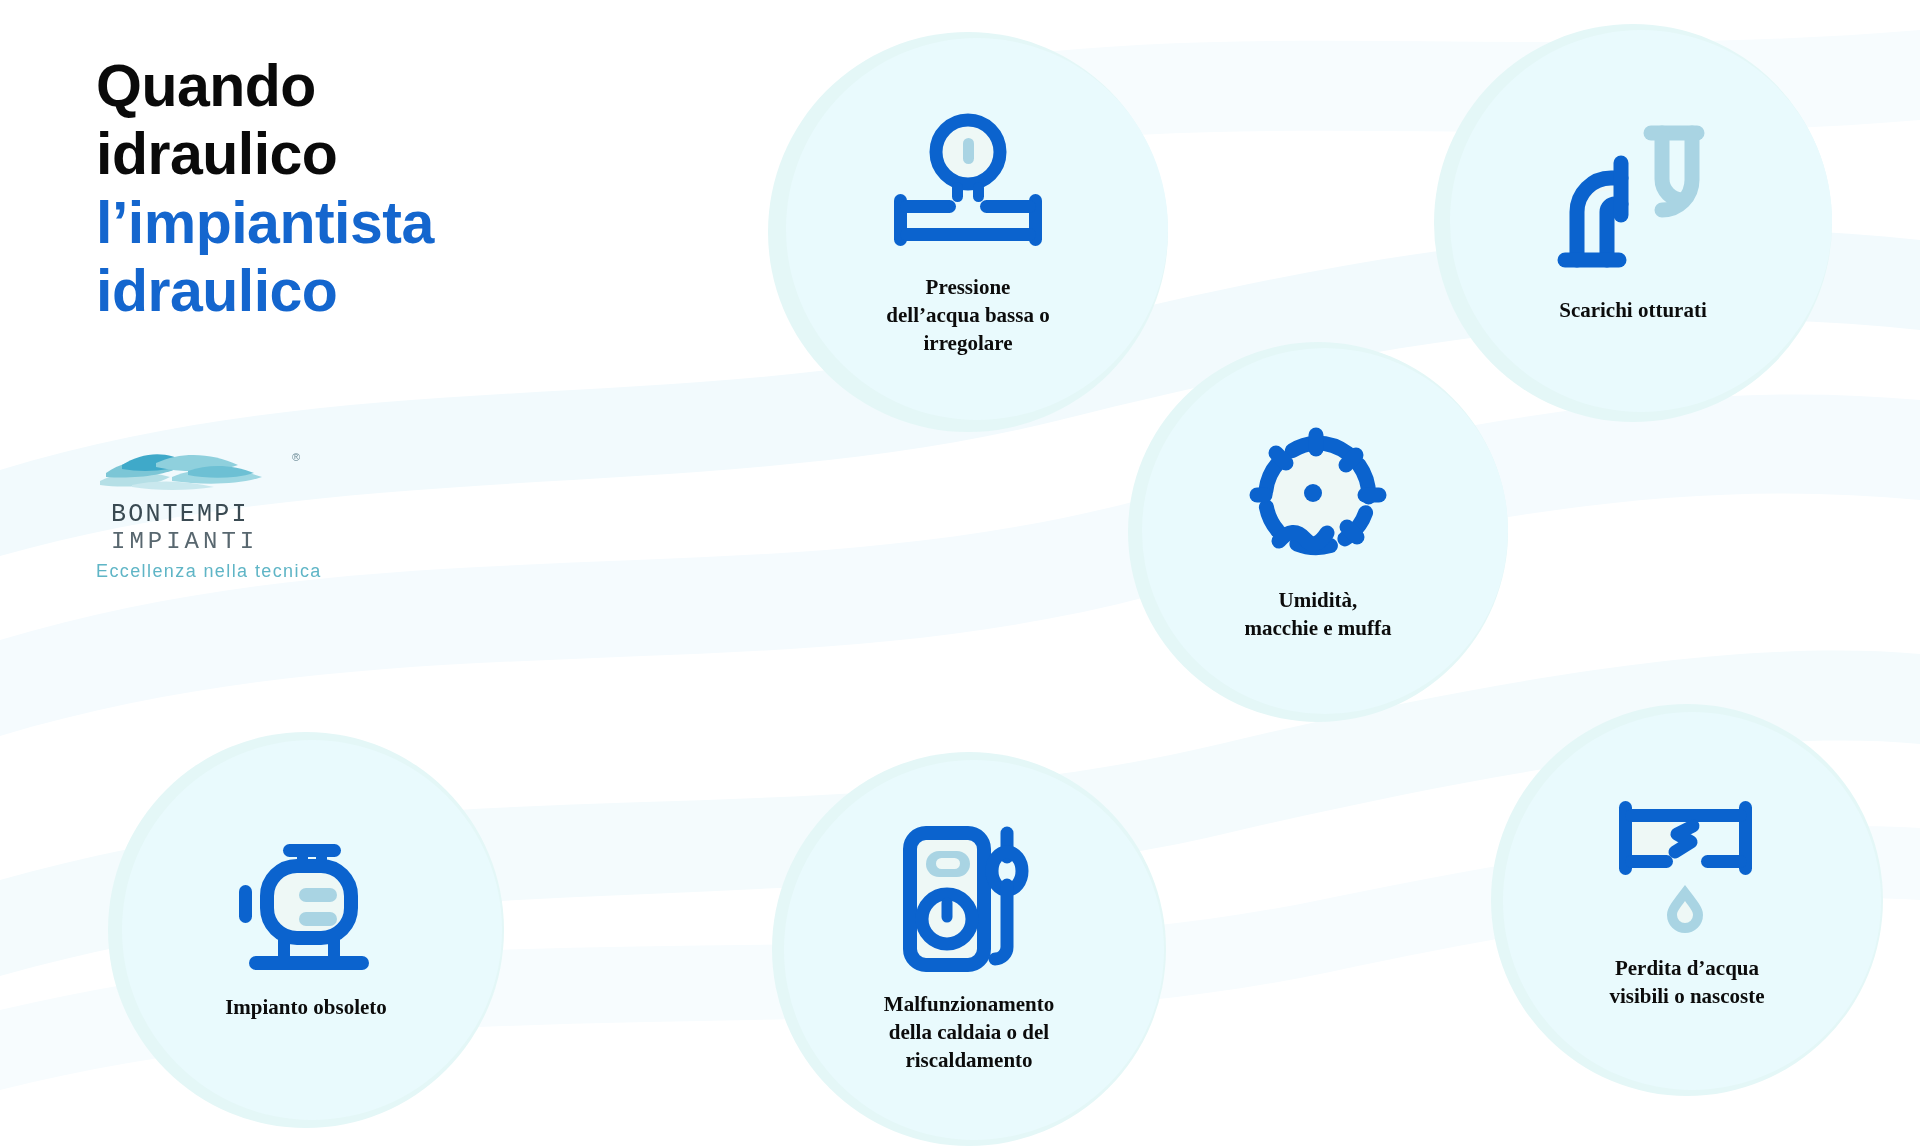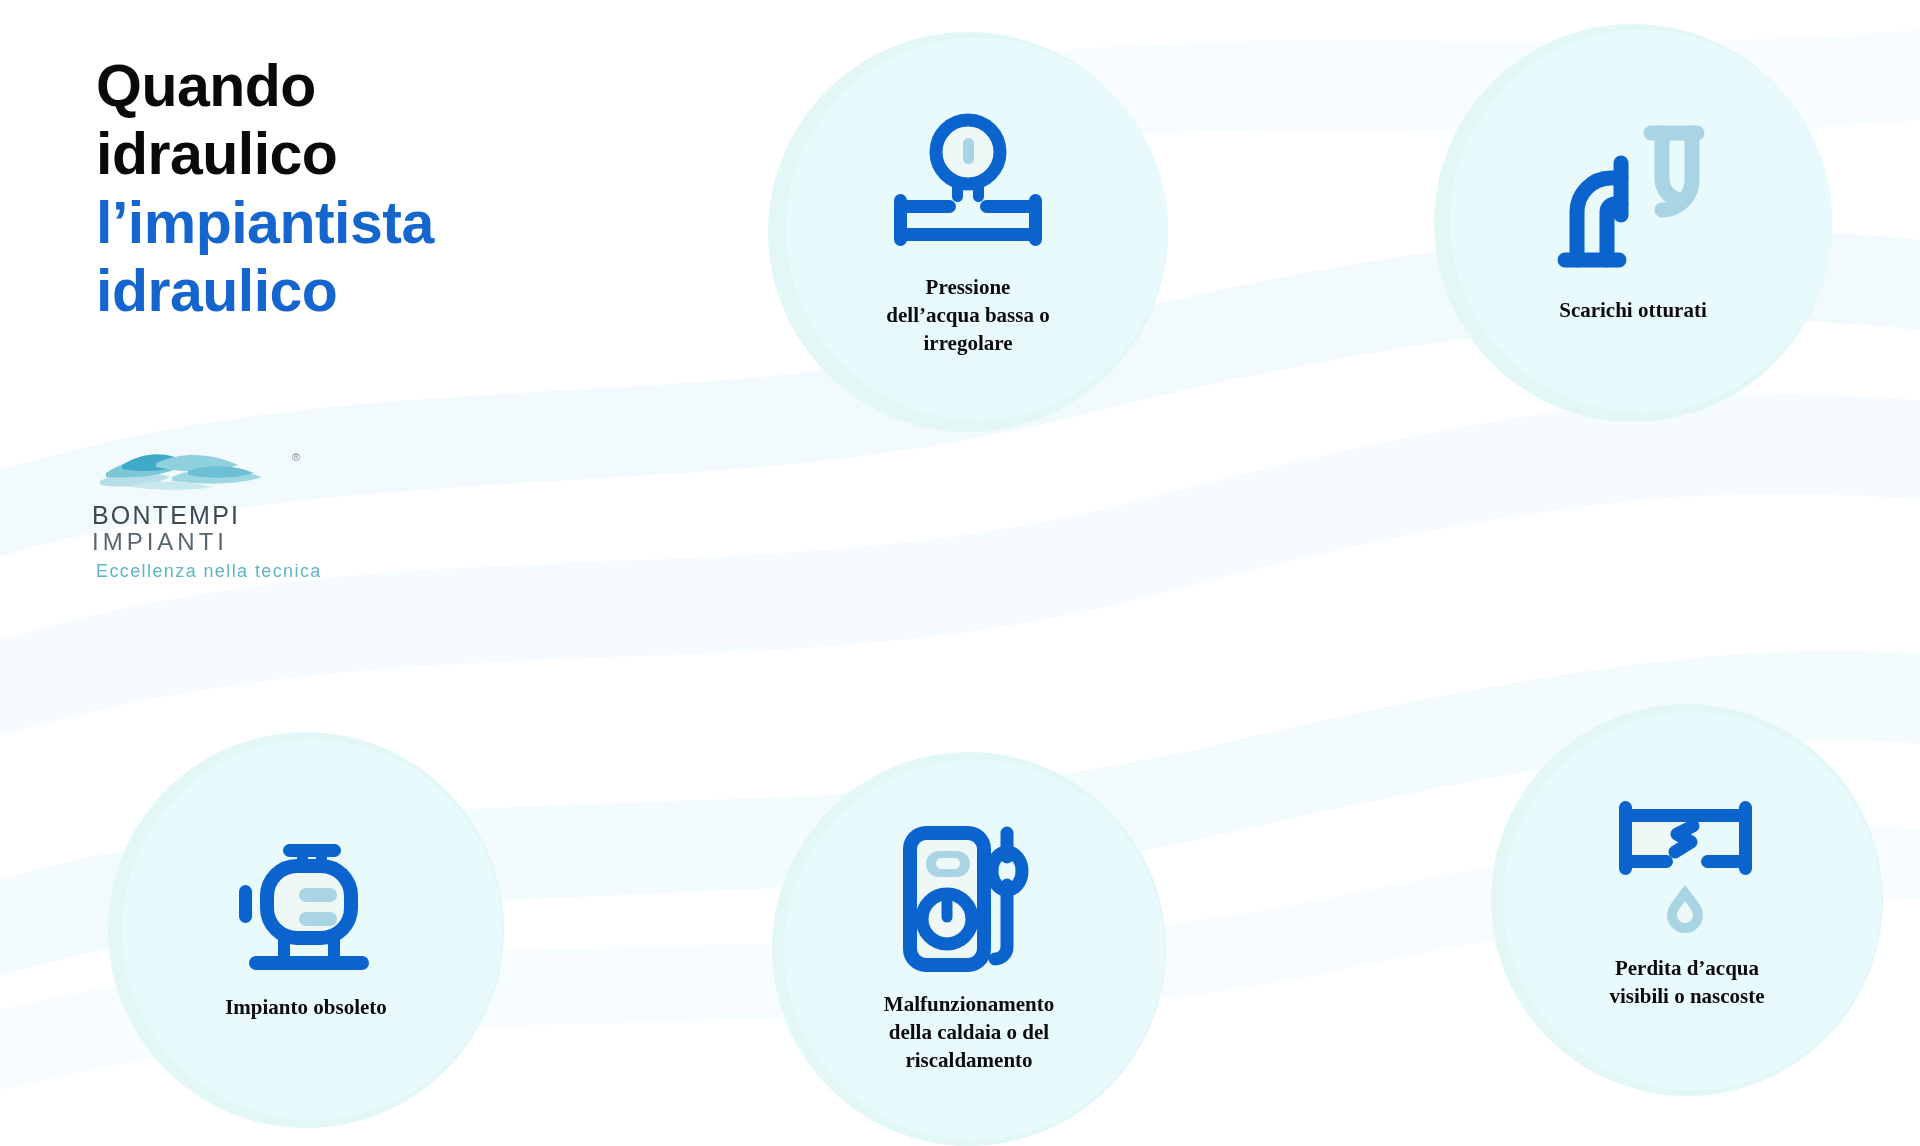--- a/index.html
+++ b/index.html
@@ -20,23 +20,23 @@
     font-weight:700;font-size:59px;line-height:1.16;letter-spacing:-0.5px;
   }
   .headline .l1,.headline .l2{color:#0a0a0a;display:block;}
   .headline .l3,.headline .l4{color:#1466ce;display:block;}
 
   
   .logo{position:absolute;left:92px;top:445px;width:230px;z-index:5;}
   .logo-mark{width:190px;height:48px;display:block;margin-left:4px;}
   .logo-reg{position:absolute;left:200px;top:6px;font-size:11px;color:#6b8a96;}
   .logo-name{
-    margin-top:8px;margin-left:0;
+    margin-top:8px;margin-left:19px;
     font-size:25px;letter-spacing:2.2px;line-height:1.12;
-    color:#3a4a52;font-weight:400;
+    color:#3a4a52;font-weight:400;font-family:Liberation Mono, monospace;
   }
   .logo-name .ln2{color:#58676f;letter-spacing:4.0px;font-size:24px;display:block;}
   .logo-tag{
     margin-top:5px;margin-left:4px;
     font-size:18px;letter-spacing:1.4px;color:#5fb5c6;font-weight:400;
   }
 
   
   .bubble{position:absolute;border-radius:50%;z-index:3;
     display:flex;flex-direction:column;align-items:center;justify-content:center;}
@@ -128,20 +128,41 @@
         <path d="M22,139 v-48 a34,34 0 0 1 34,-34 h10" stroke="#0b63ce" stroke-width="15" stroke-linecap="round" fill="none"></path>
         <path d="M52,139 v-48 a8,8 0 0 1 8,-8 h6" stroke="#0b63ce" stroke-width="15" stroke-linecap="round" fill="none"></path>
         <path d="M66,42 v52" stroke="#0b63ce" stroke-width="15" stroke-linecap="round" fill="none"></path>
         <path d="M10,139 h54" stroke="#0b63ce" stroke-width="15" stroke-linecap="round" fill="none"></path>
       </svg>
       <div class="cap">Scarichi otturati</div>
     </div>
   </div>
 
 
+  <div class="bubble" style="left:1128px;top:342px;width:380px;height:380px;">
+    <div class="ring"></div>
+    <div class="disc" style="left:14px;top:6px;width:366px;height:366px;"></div>
+    <div class="inner">
+      <svg class="icon" width="150" height="150" viewBox="0 0 150 150" aria-hidden="true">
+        <circle cx="73" cy="74" r="44" fill="#eef8f6"></circle>
+        <path d="M73,22 a52,52 0 0 1 38,16 a52,52 0 0 1 -4,76 a52,52 0 0 1 -72,-4
+                 a52,52 0 0 1 4,-72 a52,52 0 0 1 34,-16 z" fill="none" stroke="#0b63ce" stroke-width="15" stroke-linecap="round" stroke-dasharray="34 16"></path>
+        <path d="M73,14 v14" stroke="#0b63ce" stroke-width="15" stroke-linecap="round"></path>
+        <path d="M33,32 l10,10" stroke="#0b63ce" stroke-width="15" stroke-linecap="round"></path>
+        <path d="M113,34 l-10,10" stroke="#0b63ce" stroke-width="15" stroke-linecap="round"></path>
+        <path d="M136,74 h-14" stroke="#0b63ce" stroke-width="15" stroke-linecap="round"></path>
+        <path d="M22,74 h-8" stroke="#0b63ce" stroke-width="15" stroke-linecap="round"></path>
+        <path d="M114,116 l-10,-10" stroke="#0b63ce" stroke-width="15" stroke-linecap="round"></path>
+        <path d="M36,120 q14,-16 26,-2 q10,12 22,-6" stroke="#0b63ce" stroke-width="15" stroke-linecap="round" fill="none"></path>
+        <circle cx="70" cy="72" r="9" fill="#0b63ce"></circle>
+      </svg>
+      <div class="cap">Umidità,
+macchie e muffa</div>
+    </div>
+  </div>
 
   <div class="bubble" style="left:108px;top:732px;width:396px;height:396px;">
     <div class="ring"></div>
     <div class="disc" style="left:14px;top:8px;width:380px;height:380px;"></div>
     <div class="inner">
       <svg class="icon" width="166" height="140" viewBox="0 0 166 140" aria-hidden="true">
         <rect x="44" y="30" width="82" height="70" rx="26" fill="#eef8f6"></rect>
         <rect x="60" y="6" width="58" height="13" rx="6.5" fill="#0b63ce"></rect>
         <rect x="74" y="14" width="11" height="20" fill="#0b63ce"></rect>
         <rect x="93" y="14" width="11" height="20" fill="#0b63ce"></rect>

